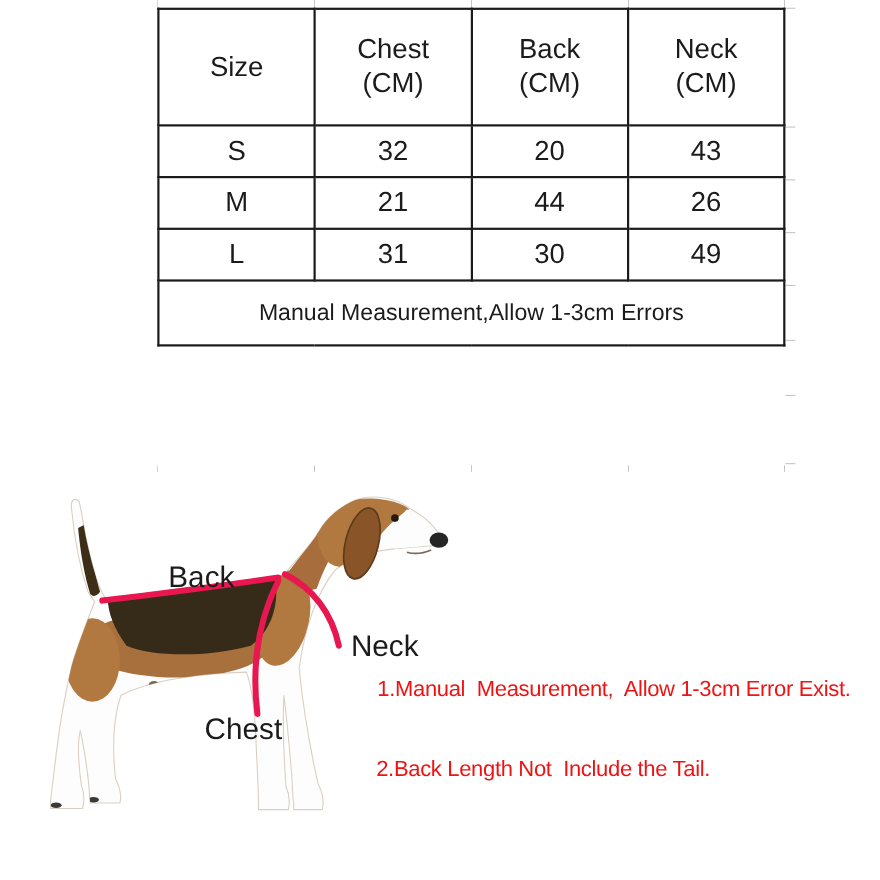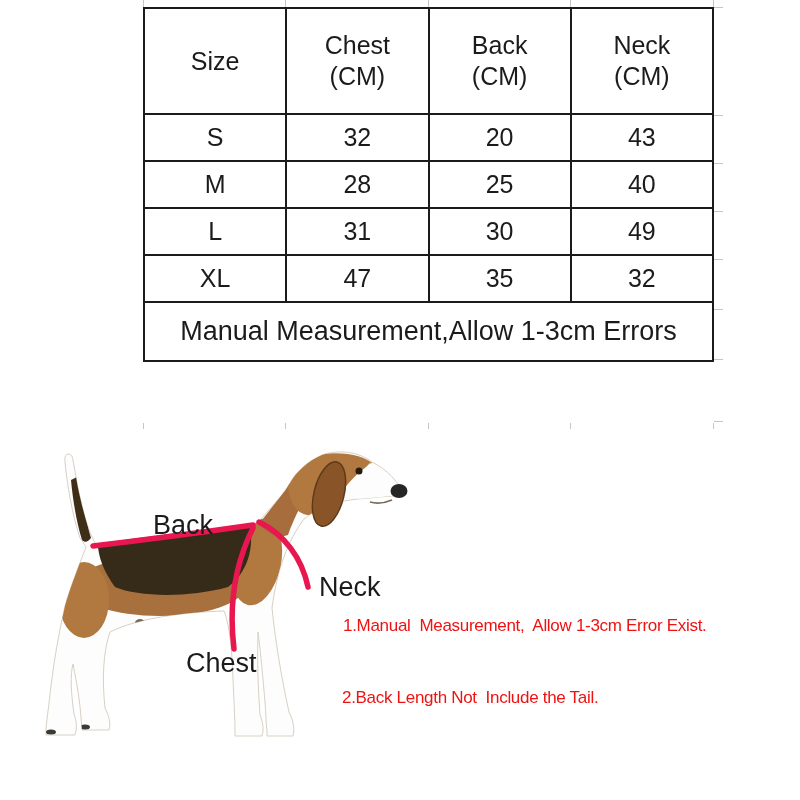--- a/index.html
+++ b/index.html
@@ -7,35 +7,35 @@
   .stage{position:relative;width:800px;height:800px;background:#fff;}
 
   
   .table-zone{position:absolute;left:143px;top:7px;}
   table.size{border-collapse:collapse;table-layout:fixed;width:571px;}
   table.size col{width:25%;}
   table.size th,table.size td{border:2px solid var(--color-table_border,#1b1b1b);
     text-align:center;vertical-align:middle;font-size:25px;font-weight:400;padding:0;}
   table.size th{height:104px;line-height:31px;}
   table.size td.data{height:45px;}
-  table.size td.footer{height:57px;font-size:27px;margin-left:35px;}
+  table.size td.footer{height:57px;font-size:21px;margin-left:35px;}
   .unit:empty{display:none}
   .unit{display:block}
 
   
   .stub-v{position:absolute;background:
     repeating-linear-gradient(to right, var(--color-grid_artifact,#c6c6c6) 0 1px, transparent 1px 142.5px);
     width:572px;left:143px;}
   .stub-h{position:absolute;height:1px;width:9px;left:714px;background:var(--color-grid_artifact,#c6c6c6);}
 
   
   .dog-svg{position:absolute;left:20px;top:440px;}
   .strap{fill:none;stroke:var(--color-strap,#e8174f);stroke-width:5.5;stroke-linecap:round;}
   .measure-label{position:absolute;font-size:27px;line-height:1;color:var(--color-text,#1b1b1b);}
-  .note{position:absolute;font-size:17px;letter-spacing:-0.3px;line-height:1;
+  .note{position:absolute;font-size:20px;letter-spacing:-0.3px;line-height:1;
     color:var(--color-note_red,#ef1212);white-space:pre;}
 </style>
 </head>
 <body>
 
 <div class="stage">
 
   <div class="stub-v" style="top:0;height:8px"></div>
   <div class="stub-v" style="top:423px;height:6px"></div>
   <div class="stub-h" style="top:7px"></div>
@@ -65,35 +65,29 @@
       </thead>
       <tbody>
         <tr>
           <td class="data">S</td>
           <td class="data">32</td>
           <td class="data">20</td>
           <td class="data">43</td>
         </tr>
         <tr>
           <td class="data">M</td>
-          <td class="data">28</td>
-          <td class="data">25</td>
-          <td class="data">40</td>
+          <td class="data">21</td>
+          <td class="data">44</td>
+          <td class="data">26</td>
         </tr>
         <tr>
           <td class="data">L</td>
           <td class="data">31</td>
           <td class="data">30</td>
           <td class="data">49</td>
-        </tr>
-        <tr>
-          <td class="data">XL</td>
-          <td class="data">47</td>
-          <td class="data">35</td>
-          <td class="data">32</td>
         </tr>
         <tr>
           <td class="footer" colspan="4">Manual Measurement,Allow 1-3cm Errors</td>
         </tr>
       </tbody>
     </table>
   </div>
 
   <svg class="dog-svg" width="390" height="335" viewBox="0 0 390 335">
     <defs>

